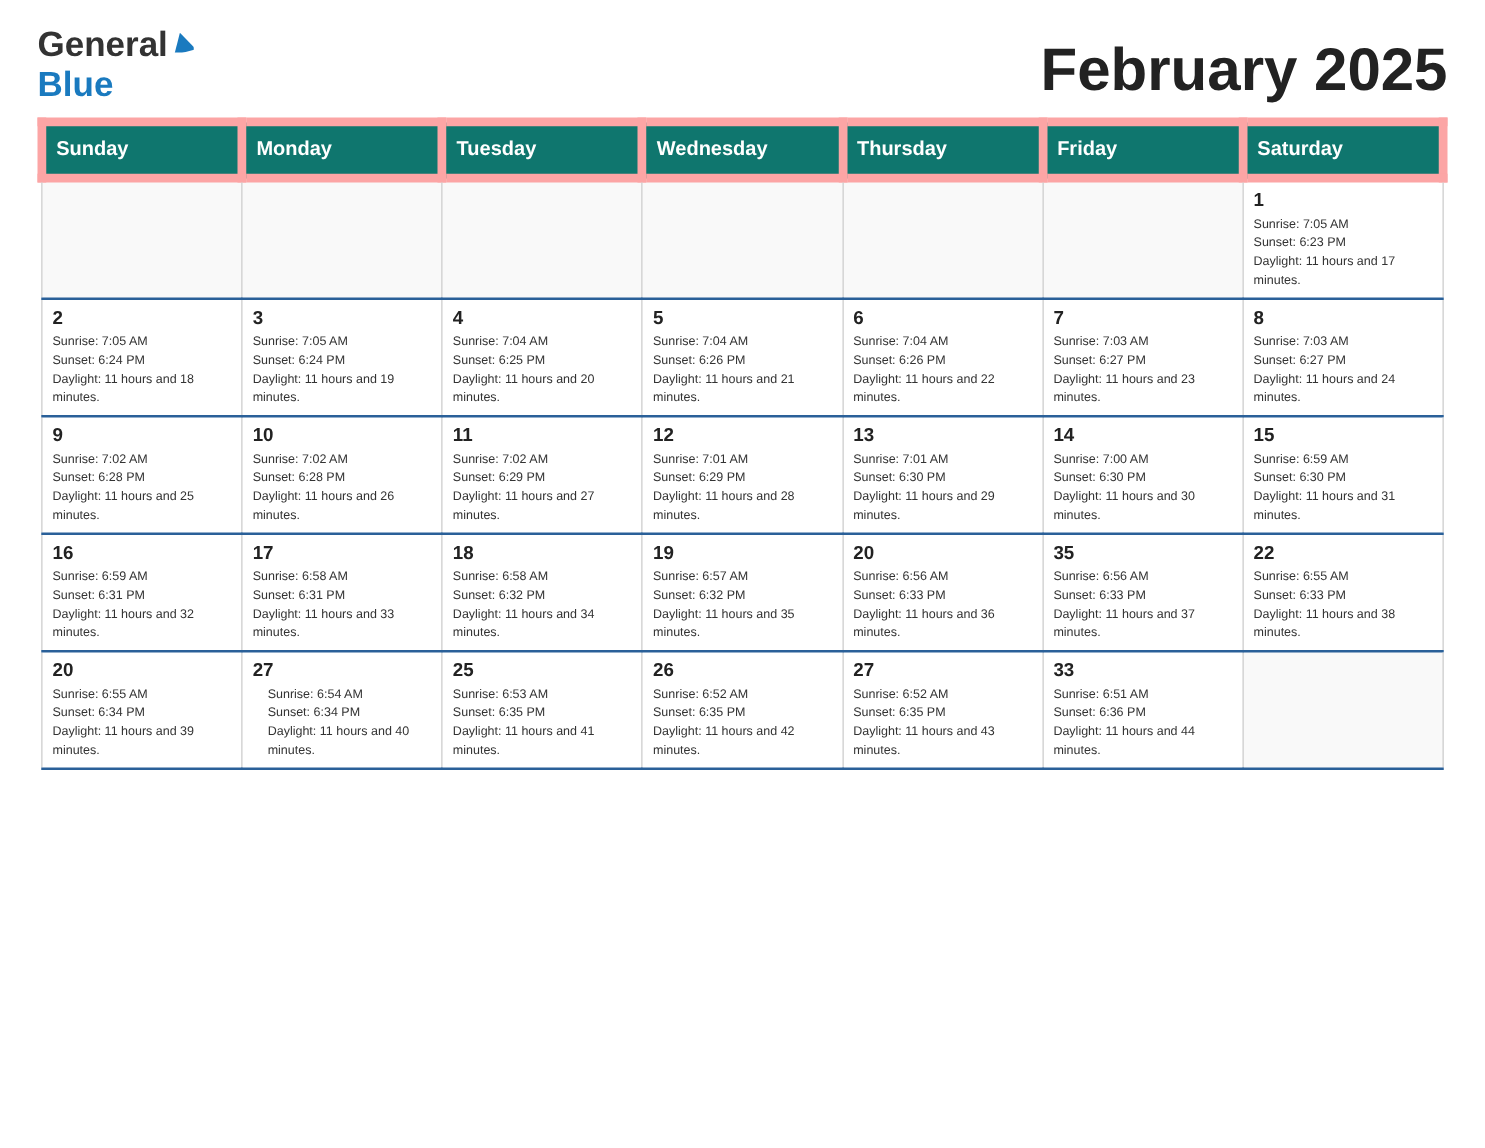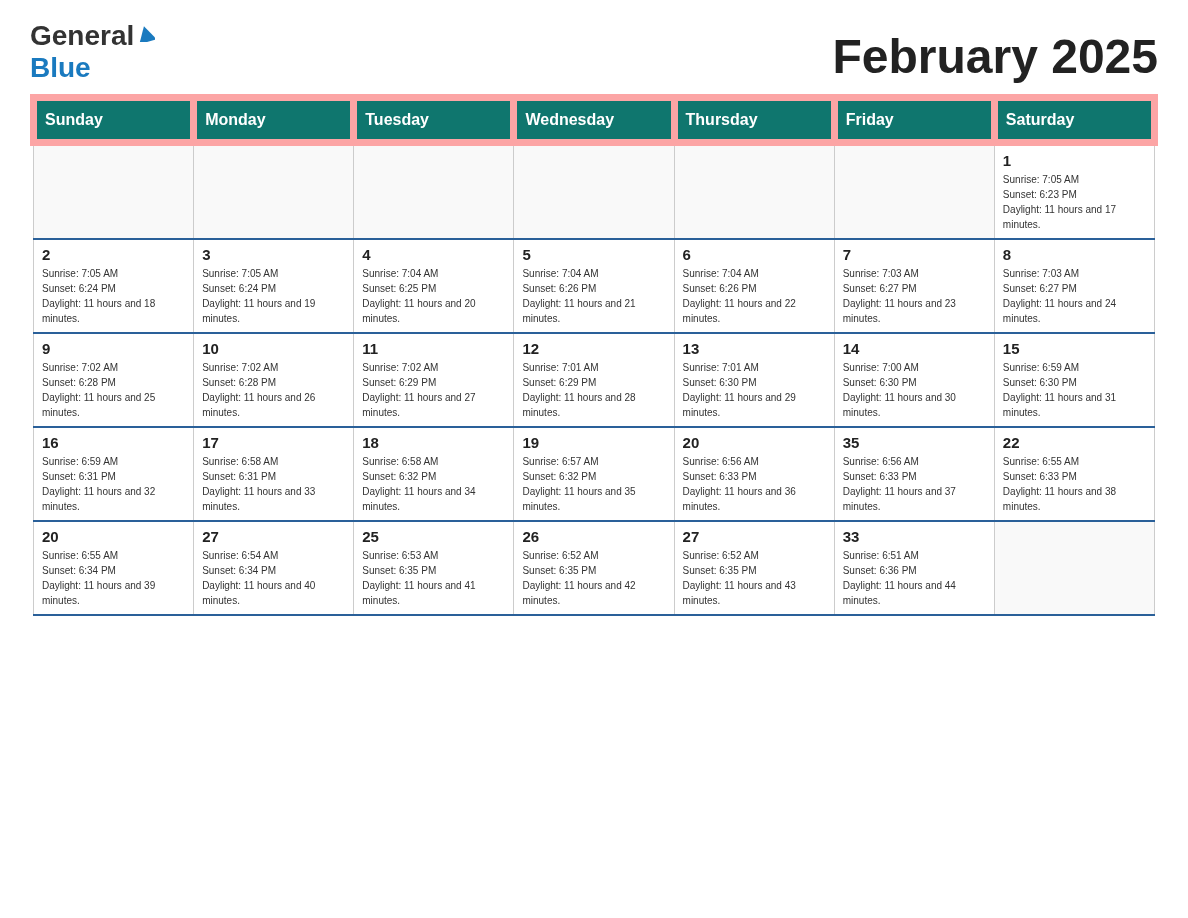--- a/index.html
+++ b/index.html
@@ -262,21 +262,21 @@
       </tr>
       <tr>
         <td>
           <div class="day-number">20</div>
           <div class="day-info" style="white-space: pre-line;">Sunrise: 6:55 AM
 Sunset: 6:34 PM
 Daylight: 11 hours and 39 minutes.</div>
         </td>
         <td>
           <div class="day-number">27</div>
-          <div class="day-info" style="white-space: pre-line;">Sunrise: 6:54 AM
+          <div class="day-info" style="white-space: pre-line; margin-left: 12px;">Sunrise: 6:54 AM
 Sunset: 6:34 PM
 Daylight: 11 hours and 40 minutes.</div>
         </td>
         <td>
           <div class="day-number">25</div>
           <div class="day-info" style="white-space: pre-line;">Sunrise: 6:53 AM
 Sunset: 6:35 PM
 Daylight: 11 hours and 41 minutes.</div>
         </td>
         <td>

